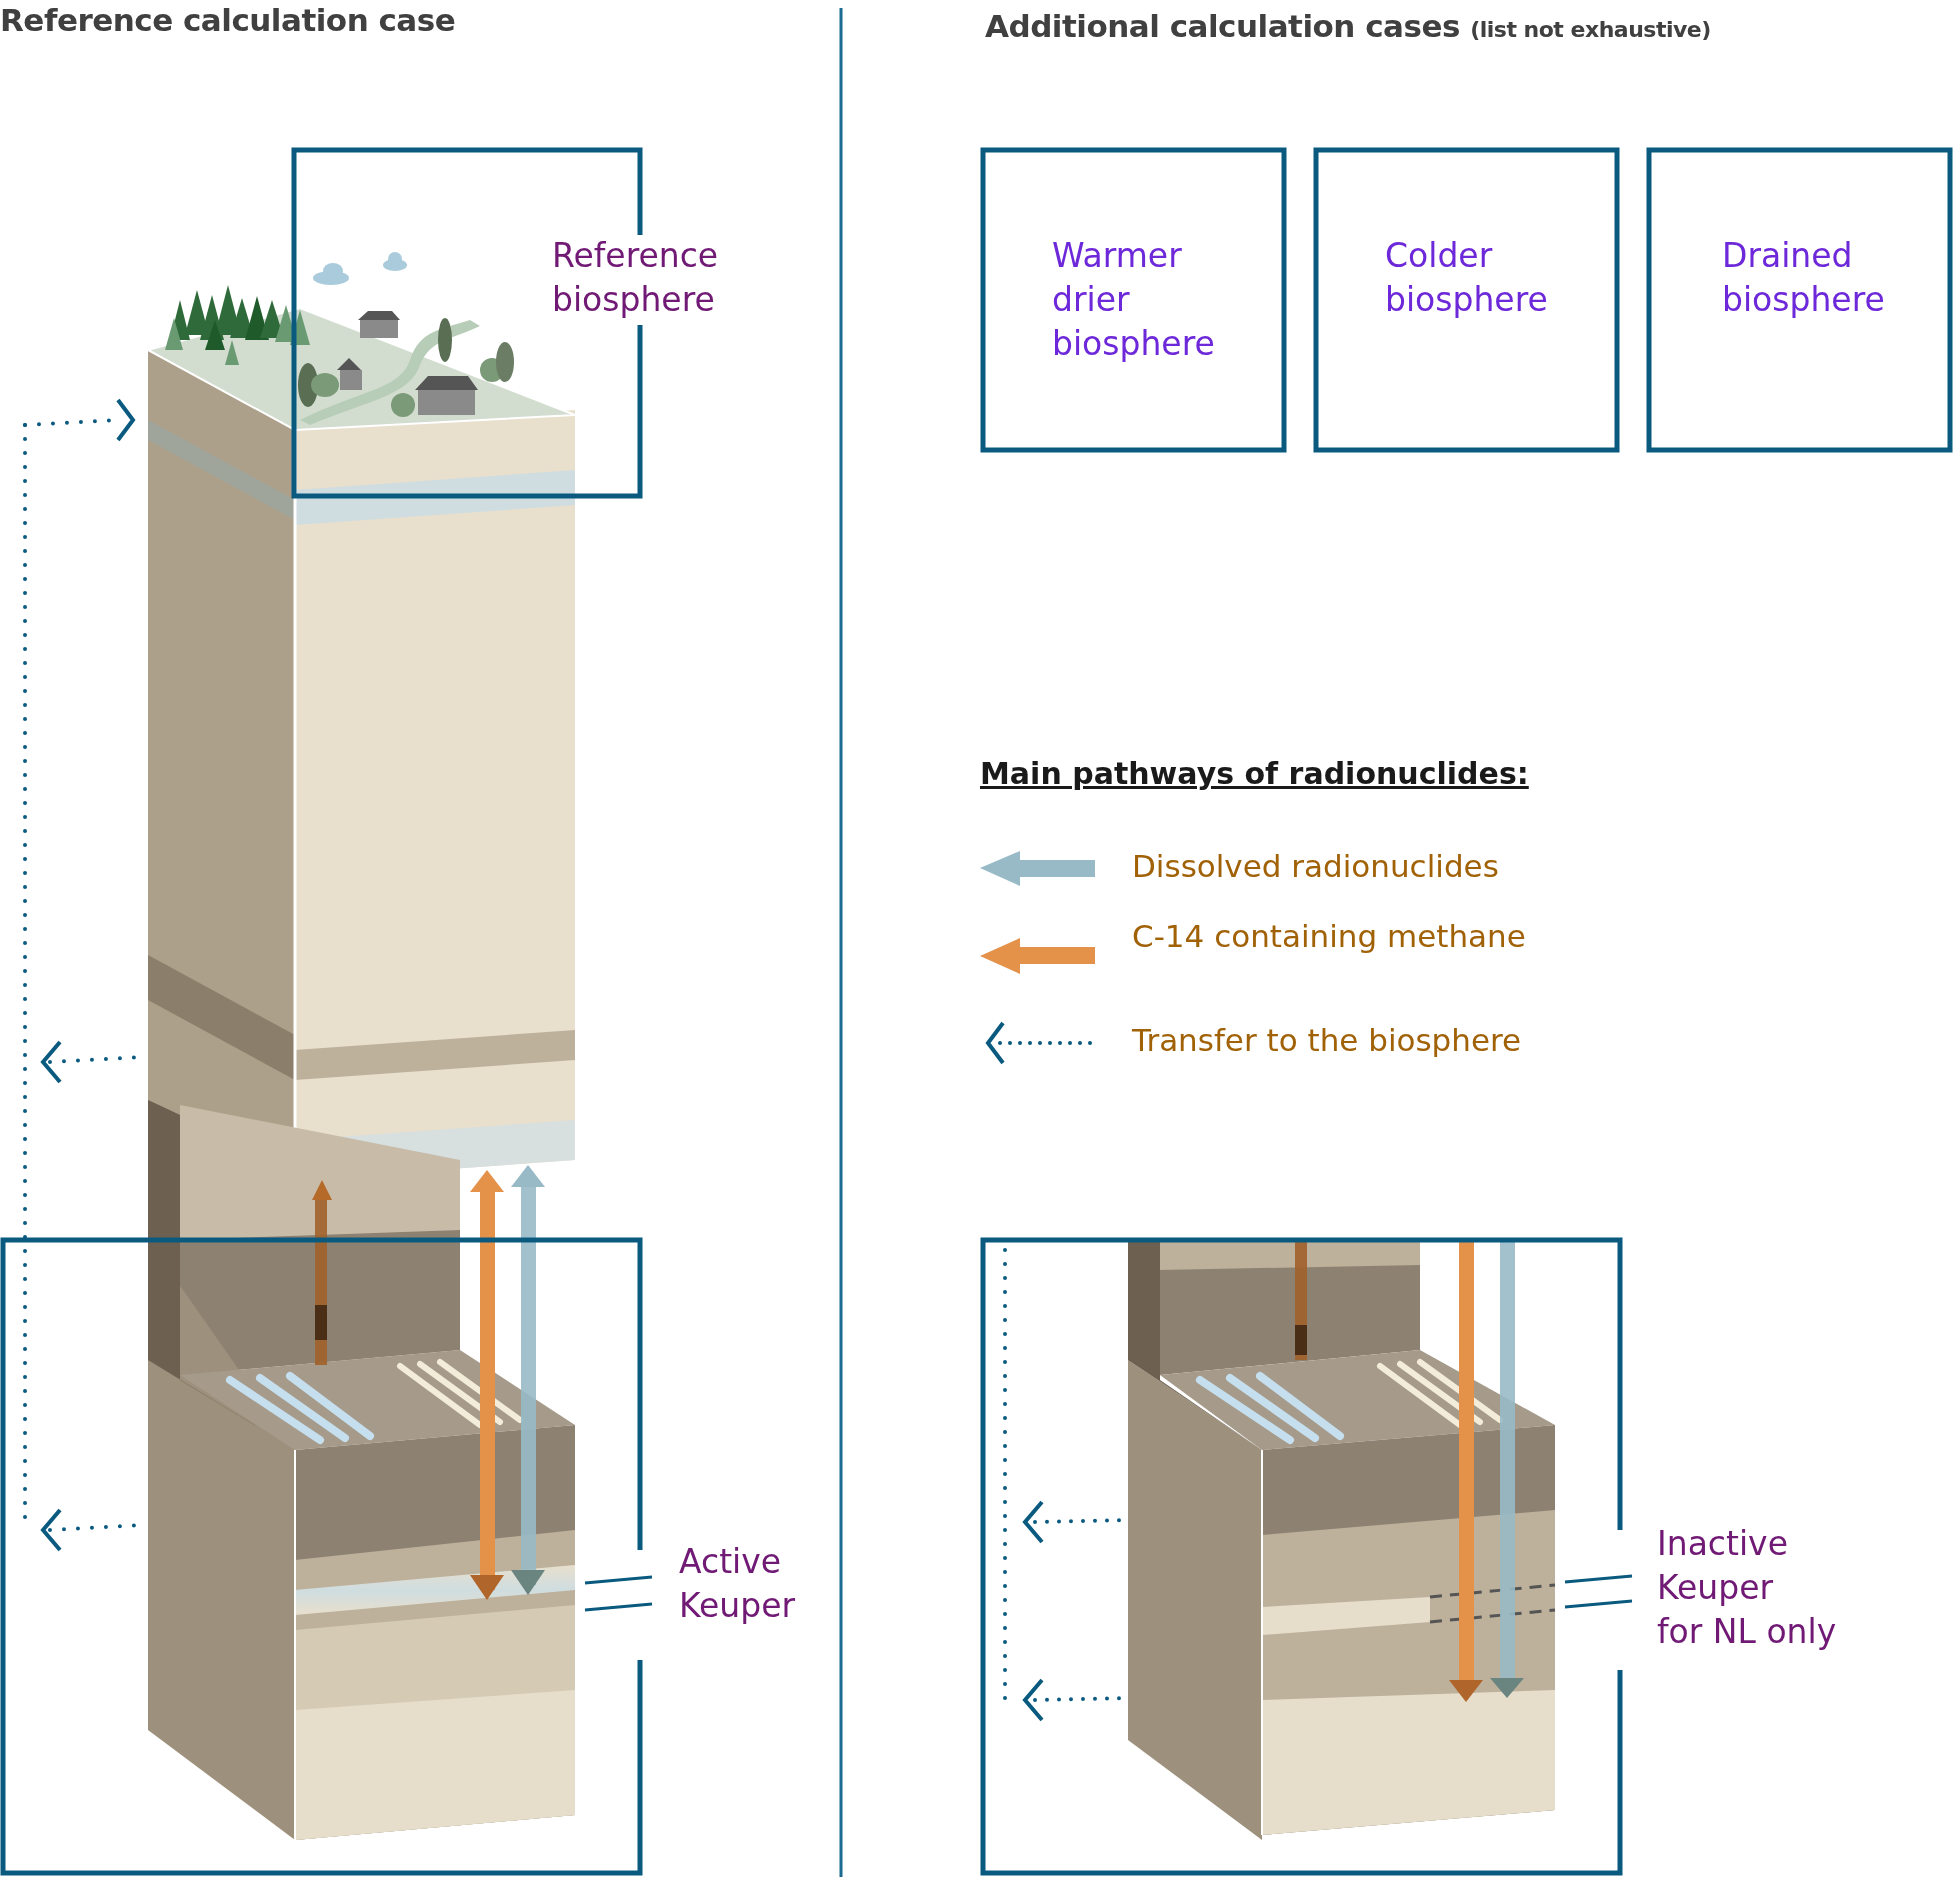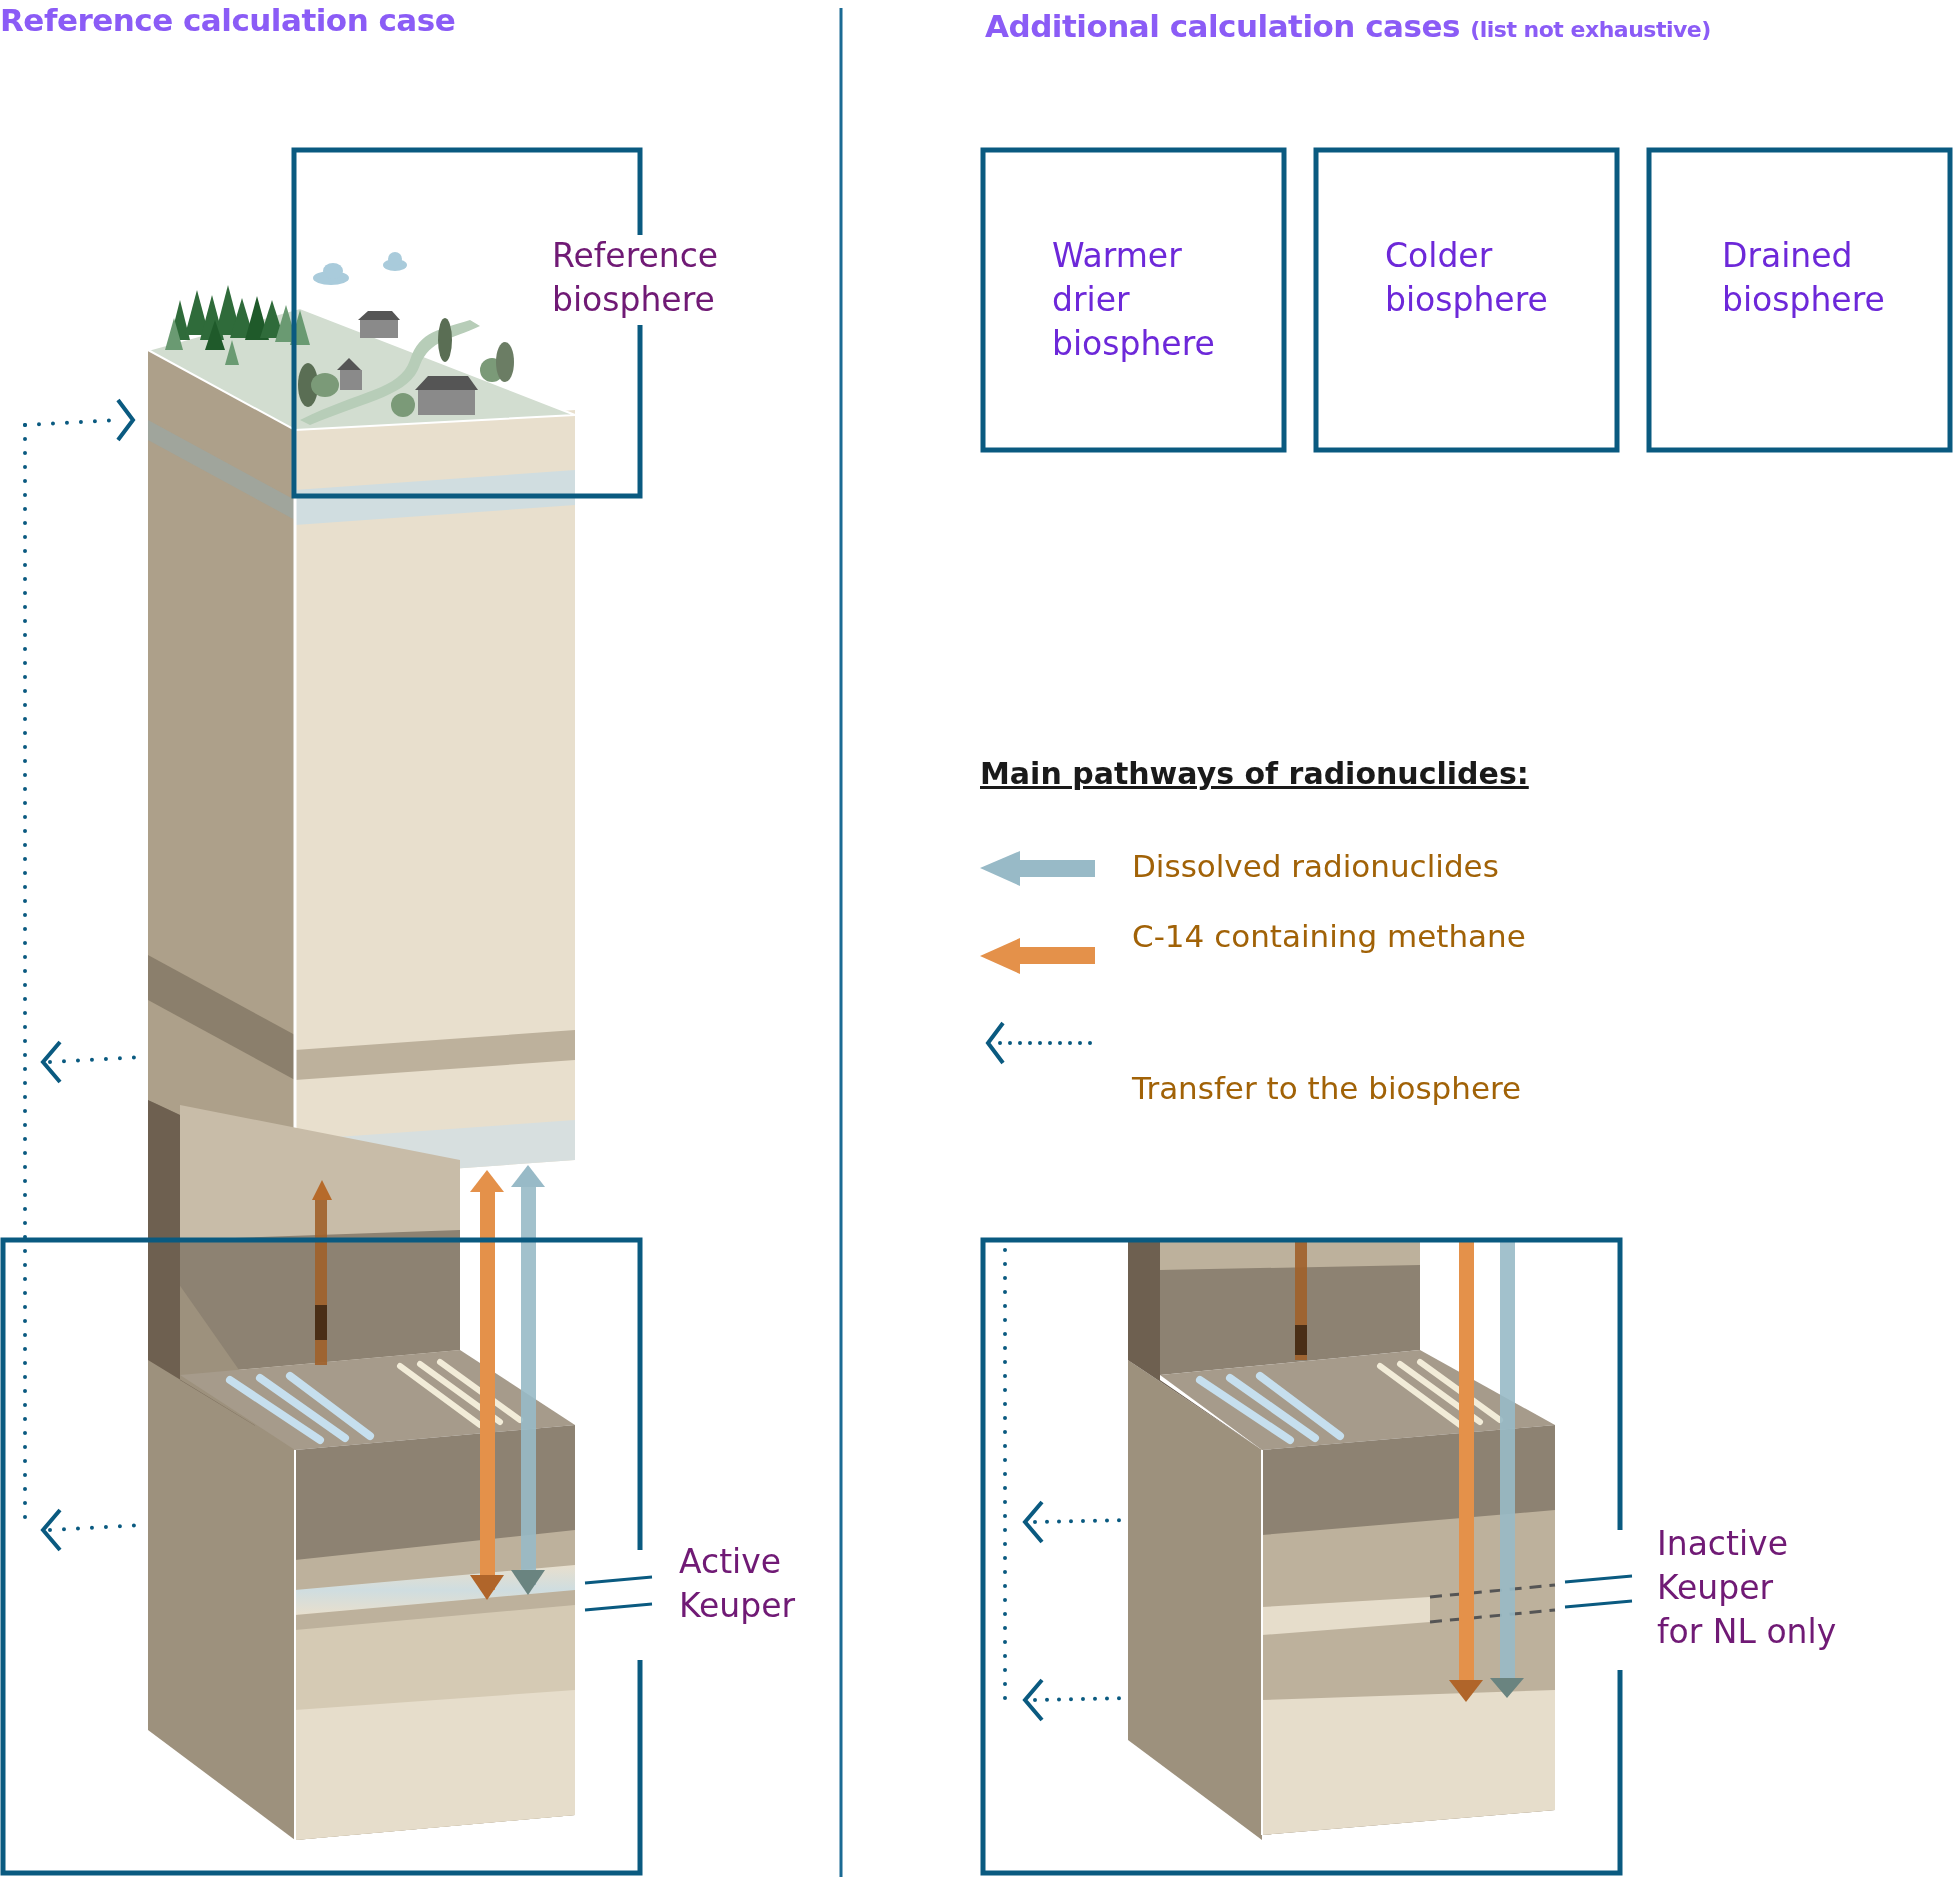--- a/index.html
+++ b/index.html
@@ -1,19 +1,19 @@
 <!DOCTYPE html>
 <html><head>
 <meta charset="utf-8">
 <style>
   html, body { margin:0; padding:0; background:#ffffff; }
   body { width:1953px; height:1877px; position:relative; overflow:hidden;
          font-family:"DejaVu Sans", "Liberation Sans", sans-serif; }
   .abs { position:absolute; }
-  .h-title { font-weight:bold; font-size:31px; color:#8b5cf6; letter-spacing:-0.5px; white-space:nowrap; }
+  .h-title { font-weight:bold; font-size:31px; color:#404040; letter-spacing:-0.5px; white-space:nowrap; }
   .h-sub { font-size:22px; font-weight:bold; }
   .blue-label { color:#701a75; font-size:33px; line-height:44px; white-space:pre-line; }
   .legend-title { font-weight:bold; font-size:30px; color:#1a1a1a; white-space:nowrap;text-decoration:underline; }
   .legend-text { font-size:31px; color:#a16207; white-space:nowrap; }
   .case-label { position:absolute; color:#6d28d9; font-size:33px; line-height:44px; white-space:pre-line; }
   svg { position:absolute; left:0; top:0; }
 </style>
 </head>
 <body>
 
@@ -237,17 +237,17 @@
 drier
 biosphere</div>
 <div class="case-label" style="left:1385px; top:234px;">Colder
 biosphere</div>
 <div class="case-label" style="left:1722px; top:234px;">Drained
 biosphere</div>
 
 <div class="abs legend-title" style="left:980px; top:756px;">Main pathways of radionuclides:</div>
 <div class="abs legend-text" style="left:1132px; top:848px;">Dissolved radionuclides</div>
 <div class="abs legend-text" style="left:1132px; top:918px;">C-14 containing methane</div>
-<div class="abs legend-text" style="left:1132px; top:1022px;margin-top:48px;">Transfer to the biosphere</div>
+<div class="abs legend-text" style="left:1132px; top:1022px;">Transfer to the biosphere</div>
 
 <div class="abs blue-label" style="left:1657px; top:1522px;">Inactive
 Keuper
 for NL only</div>
 
 </body></html>

